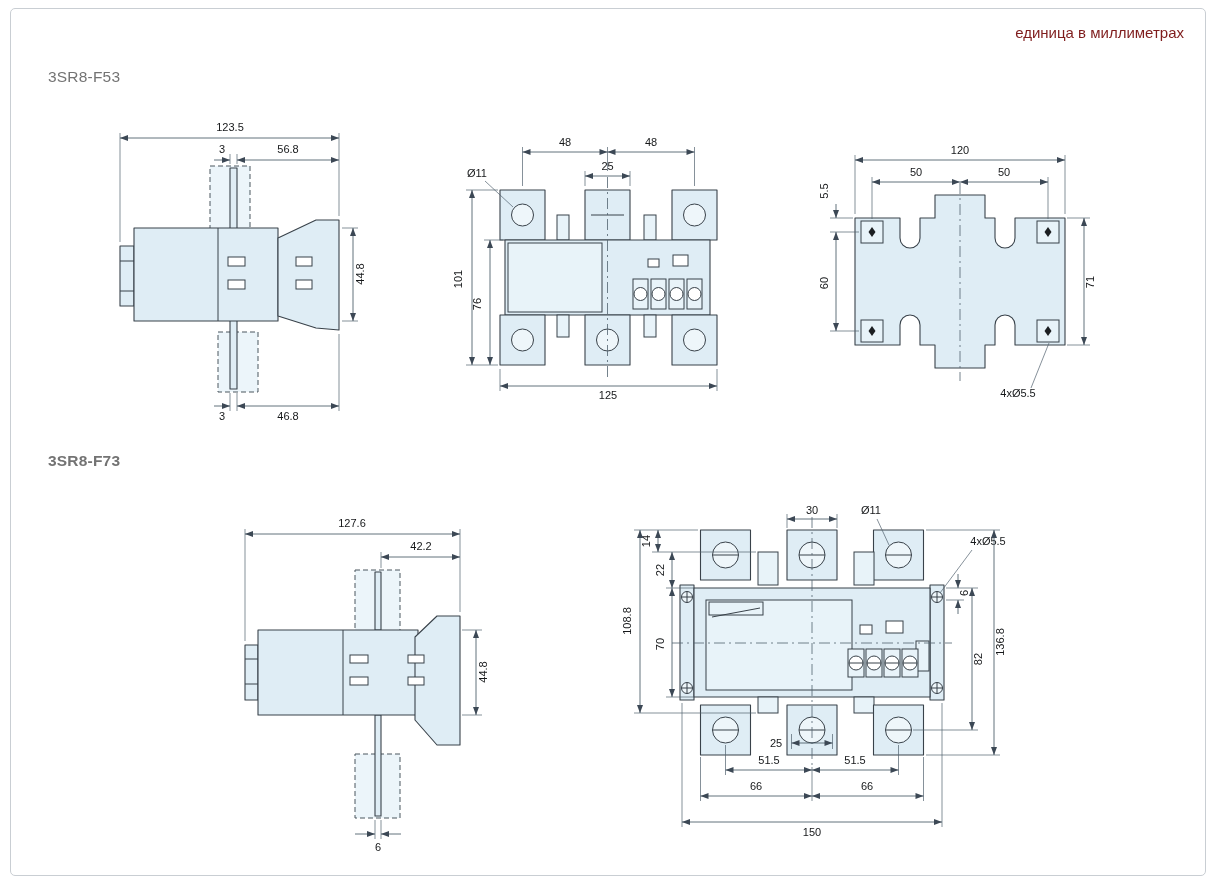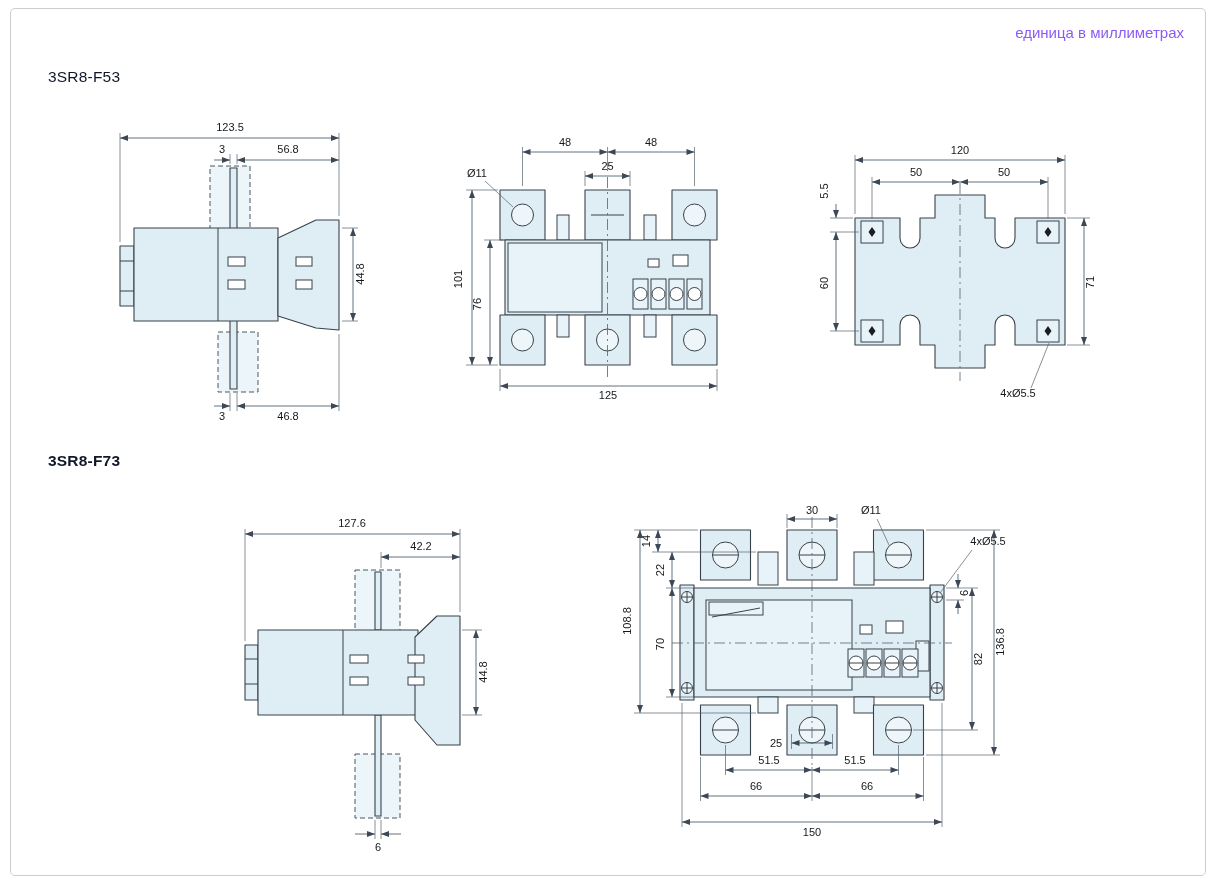--- a/index.html
+++ b/index.html
@@ -1,21 +1,21 @@
 <!DOCTYPE html>
 <html><head>
 <meta charset="utf-8">
 <style>
   * { margin:0; padding:0; box-sizing:border-box; }
   html,body { background:#ffffff; font-family:"Liberation Sans",sans-serif; }
   .sheet { position:relative; width:1216px; height:884px; background:#fff; }
   .frame { position:absolute; left:10px; top:8px; right:10px; bottom:8px;
            border:1px solid #c9ced3; border-radius:5px; }
-  .units { position:absolute; top:24px; right:32px; font-size:15px; color:#8b5cf6; }
-  .model-title { position:absolute; left:48px; font-size:15.5px; color:#0f172a; letter-spacing:.2px; }
+  .units { position:absolute; top:24px; right:32px; font-size:15px; color:#7f1d1d; }
+  .model-title { position:absolute; left:48px; font-size:15.5px; color:#737373; letter-spacing:.2px; }
   .t1 { top:68px; } .t2 { top:452px;font-weight:bold; }
   svg.view { position:absolute; overflow:visible; }
 
   .part  { fill:#dfedf5; stroke:#39424a; stroke-width:1.1; stroke-linejoin:round; }
   .inner { fill:#e8f3f9; stroke:#39424a; stroke-width:1; }
   .scr   { fill:#eef6fa; stroke:#39424a; stroke-width:1; }
   .win   { fill:#ffffff; stroke:#39424a; stroke-width:1; }
   .ghost { fill:#ecf5fa; stroke:#4a565e; stroke-width:1; stroke-dasharray:5 3; }
   .ln    { stroke:#39424a; stroke-width:1; fill:none; }
   .dim   { stroke:#51626e; stroke-width:.9; fill:none; }

